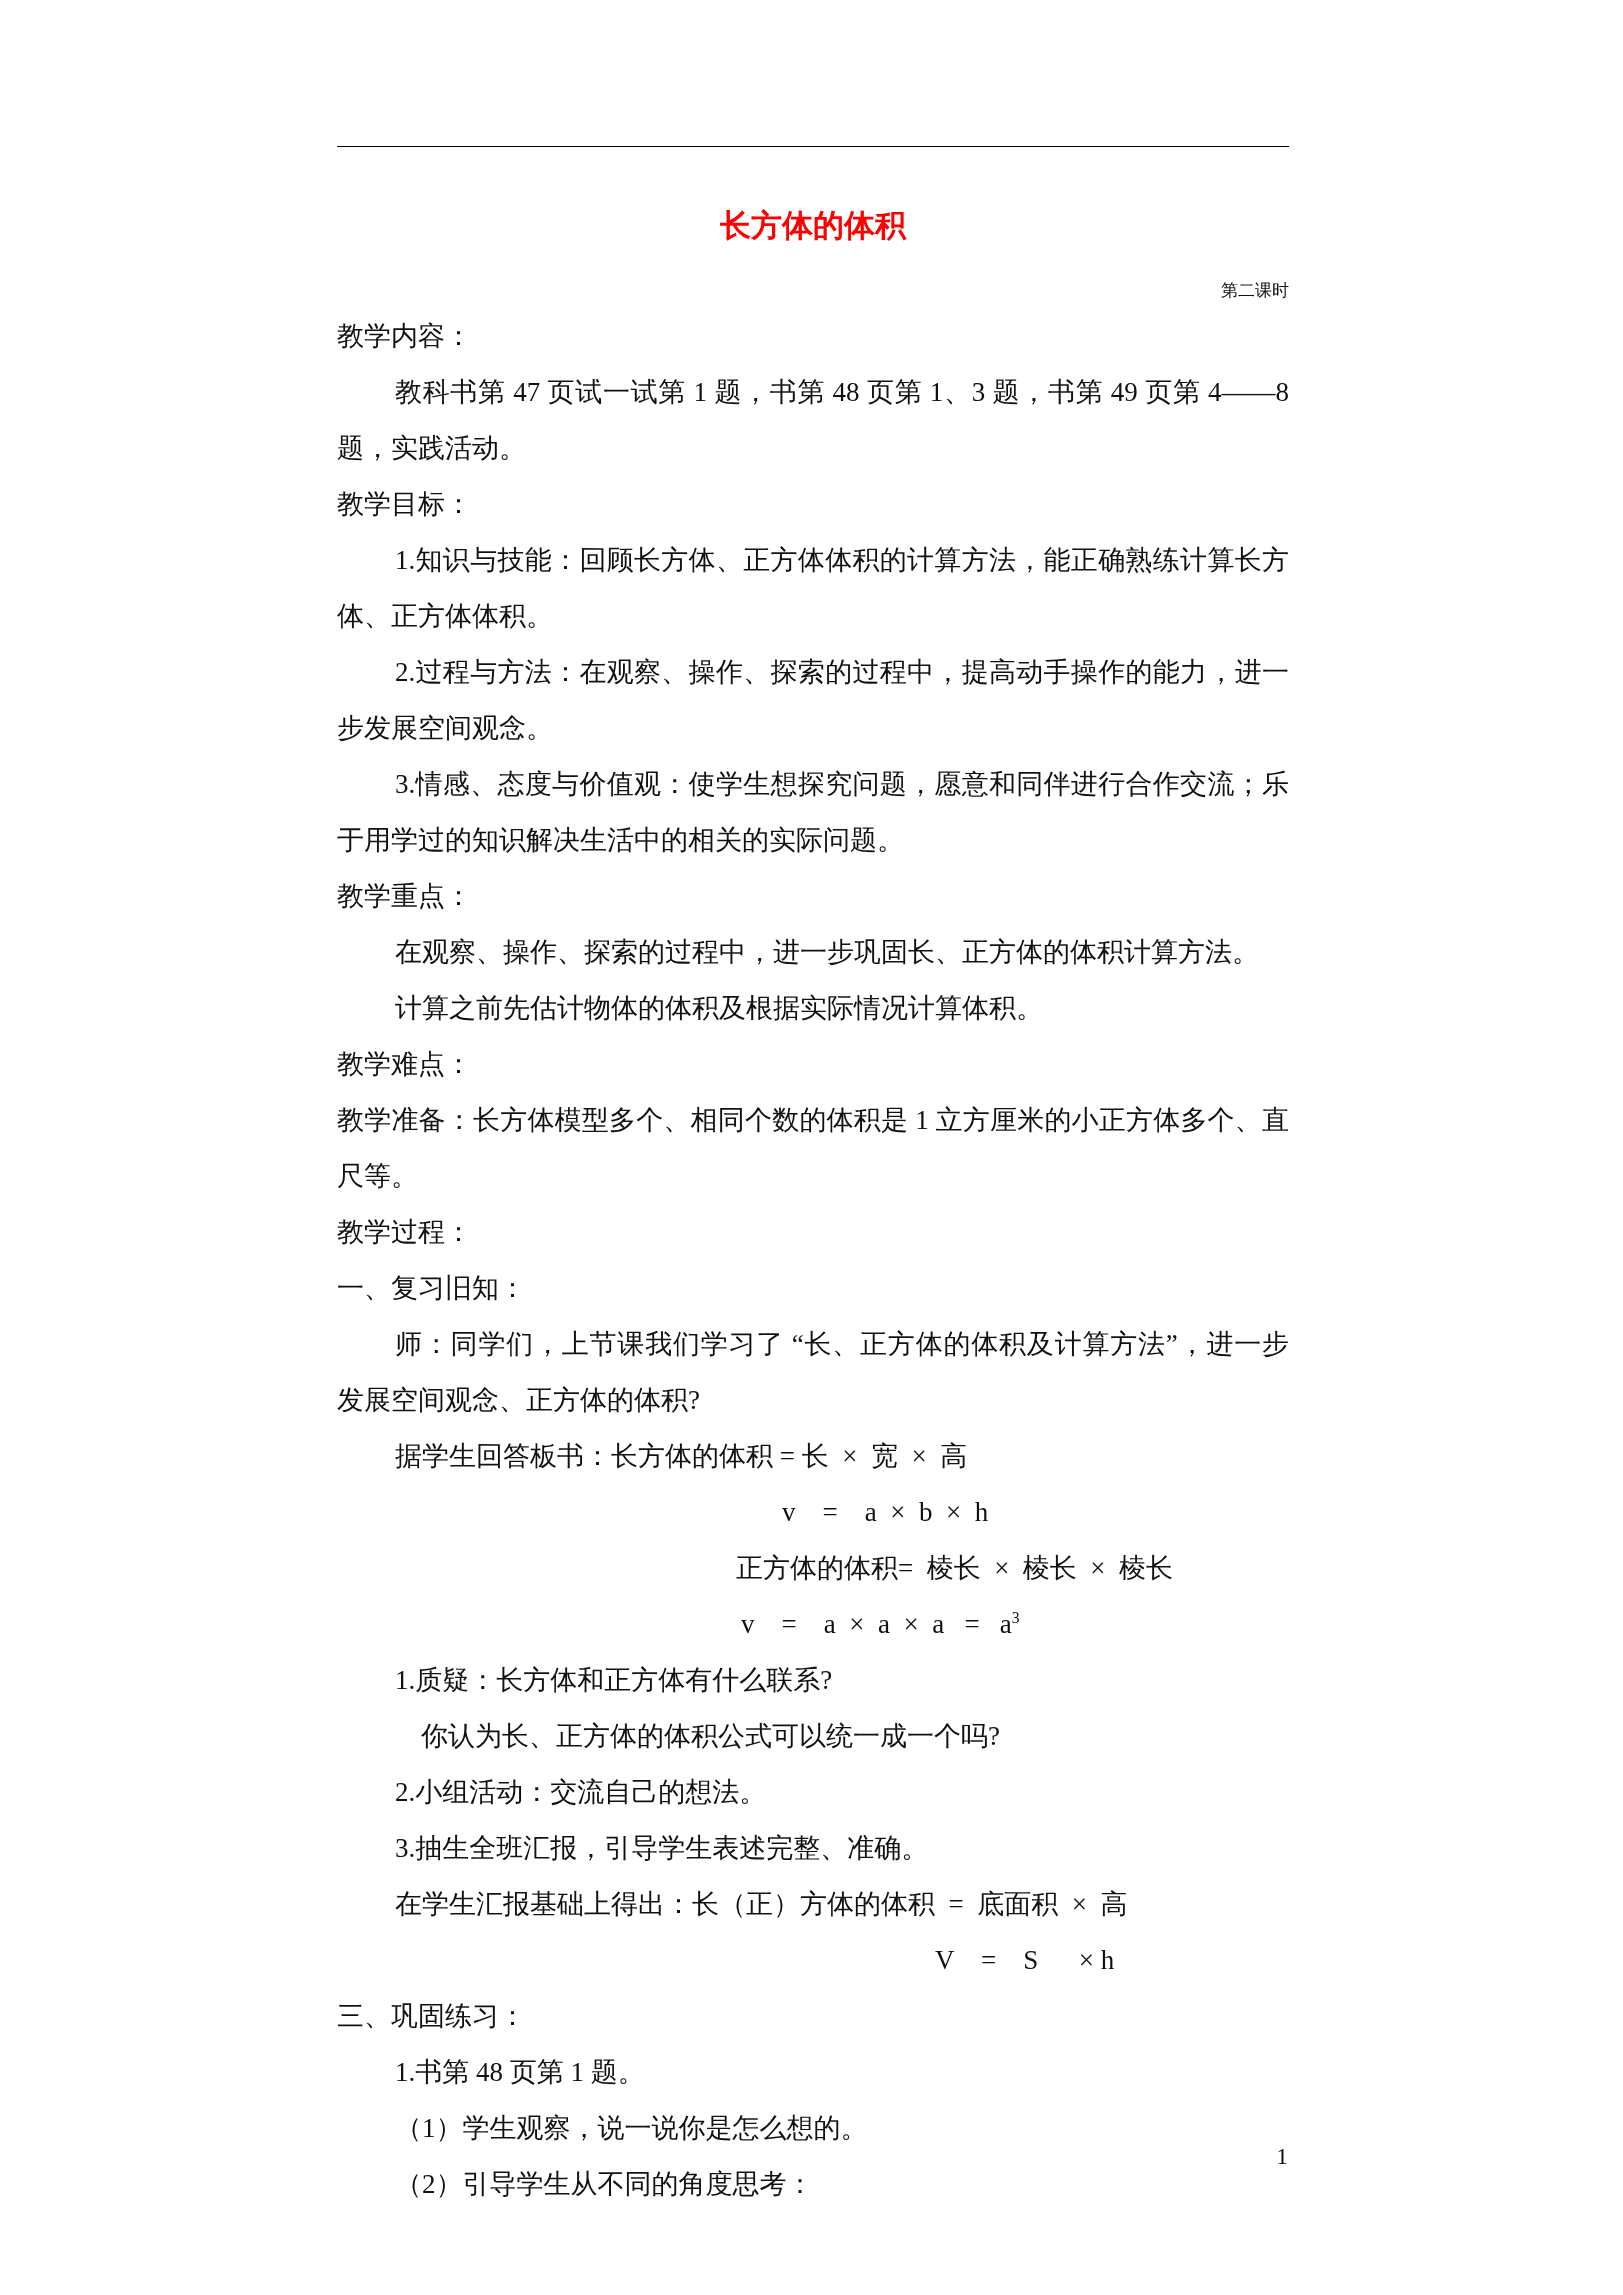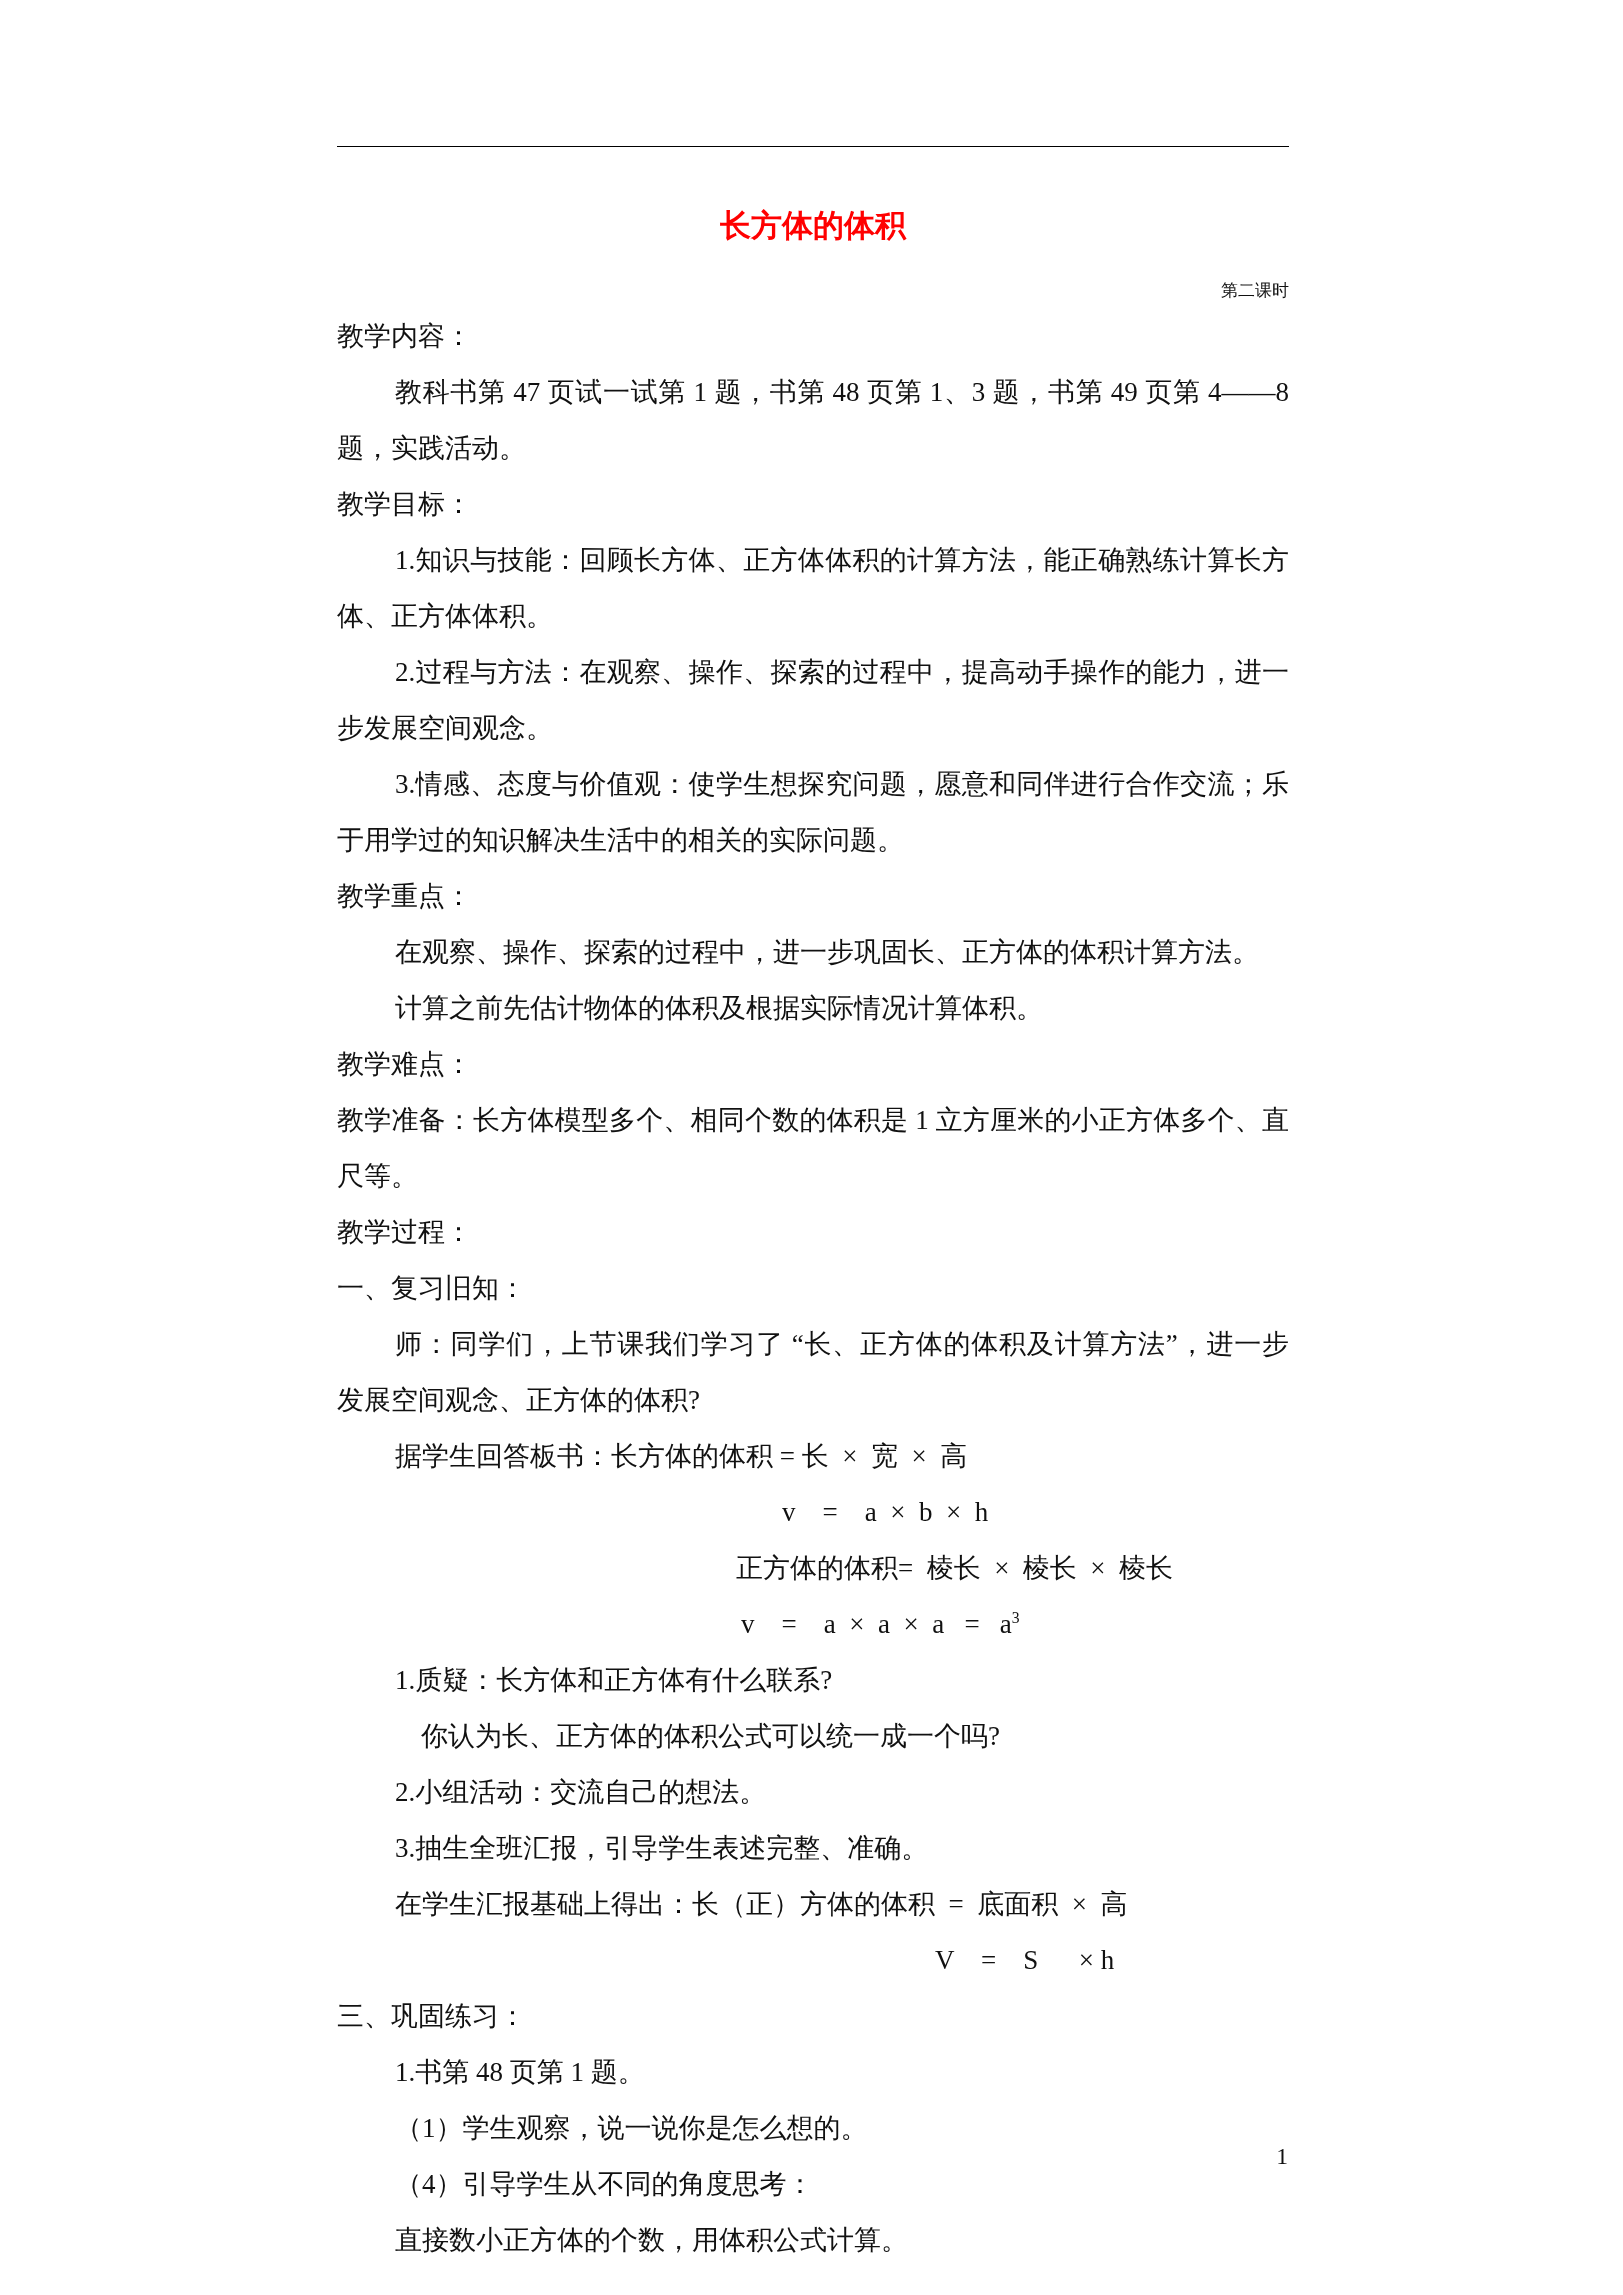--- a/index.html
+++ b/index.html
@@ -104,18 +104,17 @@
       <p class="para formula-3">v    =    a  ×  a  ×  a   =   a<sup>3</sup></p>
       <p class="para indent">1.质疑：长方体和正方体有什么联系?</p>
       <p class="para indent2">你认为长、正方体的体积公式可以统一成一个吗?</p>
       <p class="para indent">2.小组活动：交流自己的想法。</p>
       <p class="para indent">3.抽生全班汇报，引导学生表述完整、准确。</p>
       <p class="para indent">在学生汇报基础上得出：长（正）方体的体积  =  底面积  ×  高</p>
       <p class="para formula-4">V    =    S      × h</p>
       <p class="para plain">三、巩固练习：</p>
       <p class="para indent">1.书第 48 页第 1 题。</p>
       <p class="para indent">（1）学生观察，说一说你是怎么想的。</p>
-      <p class="para indent">（4）引导学生从不同的角度思考：</p>
-      <p class="para indent">直接数小正方体的个数，用体积公式计算。</p>
+      <p class="para indent">（2）引导学生从不同的角度思考：</p>
     </div>
   <div class="page-number">1</div>
 </div>
 
 
 </body></html>

